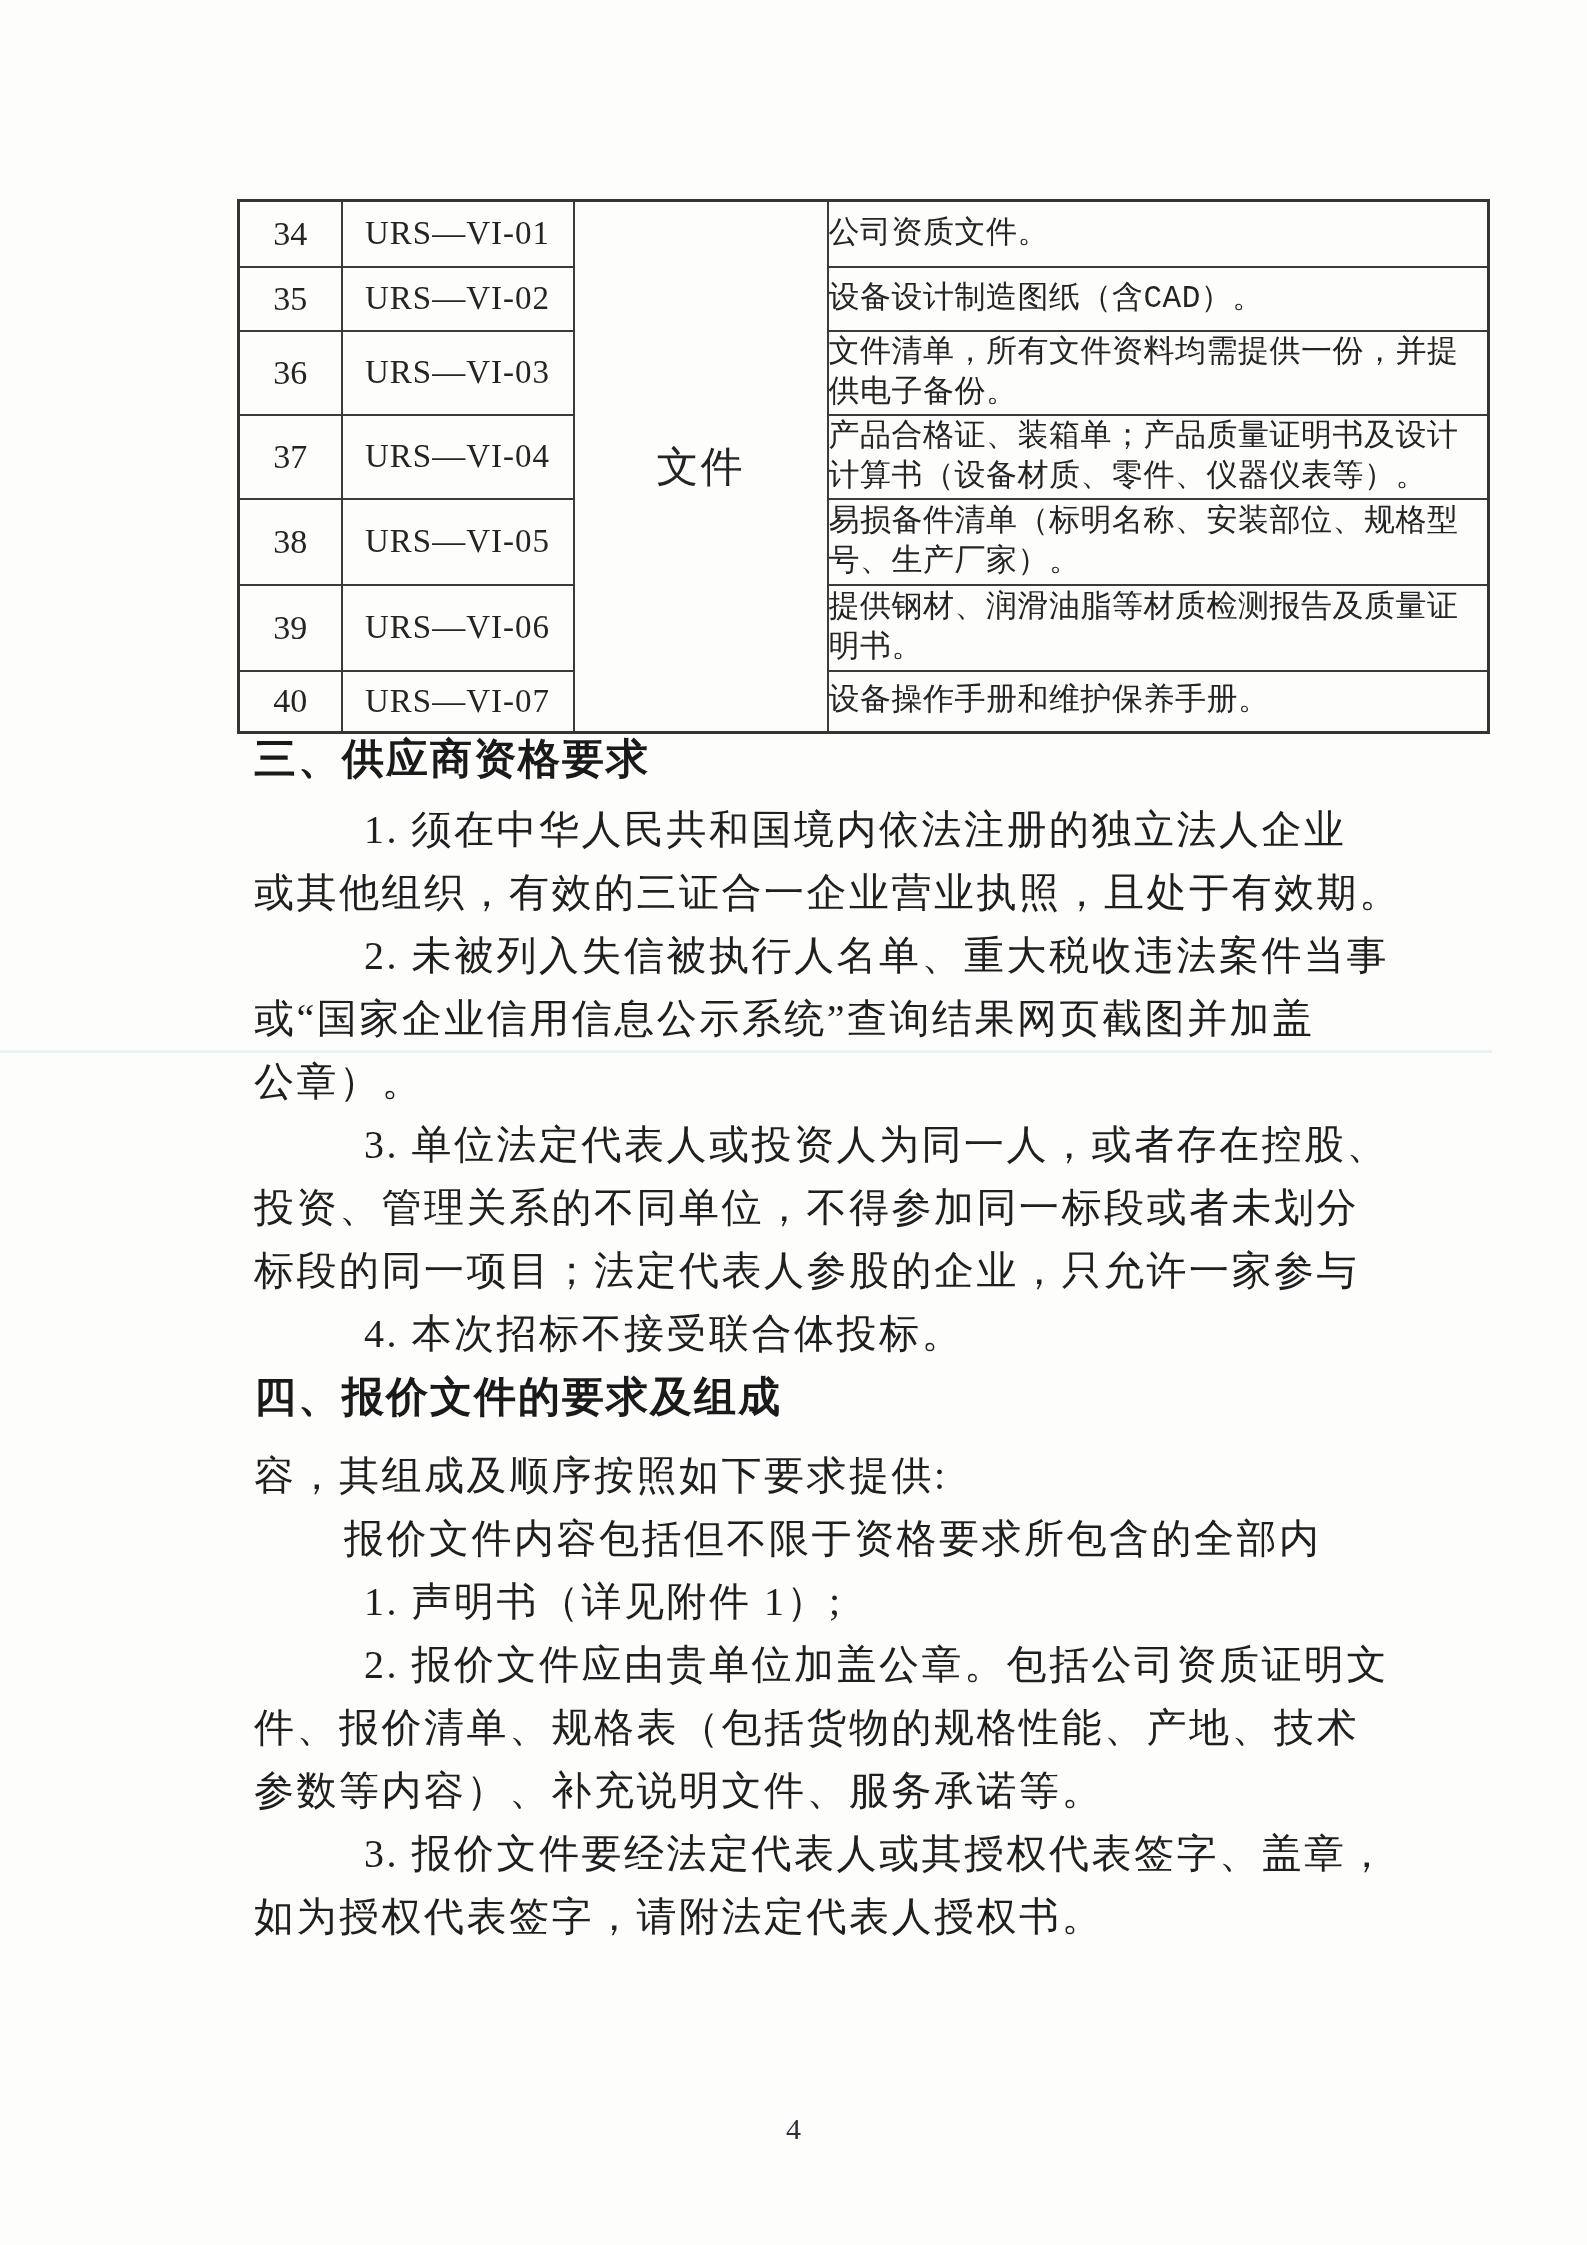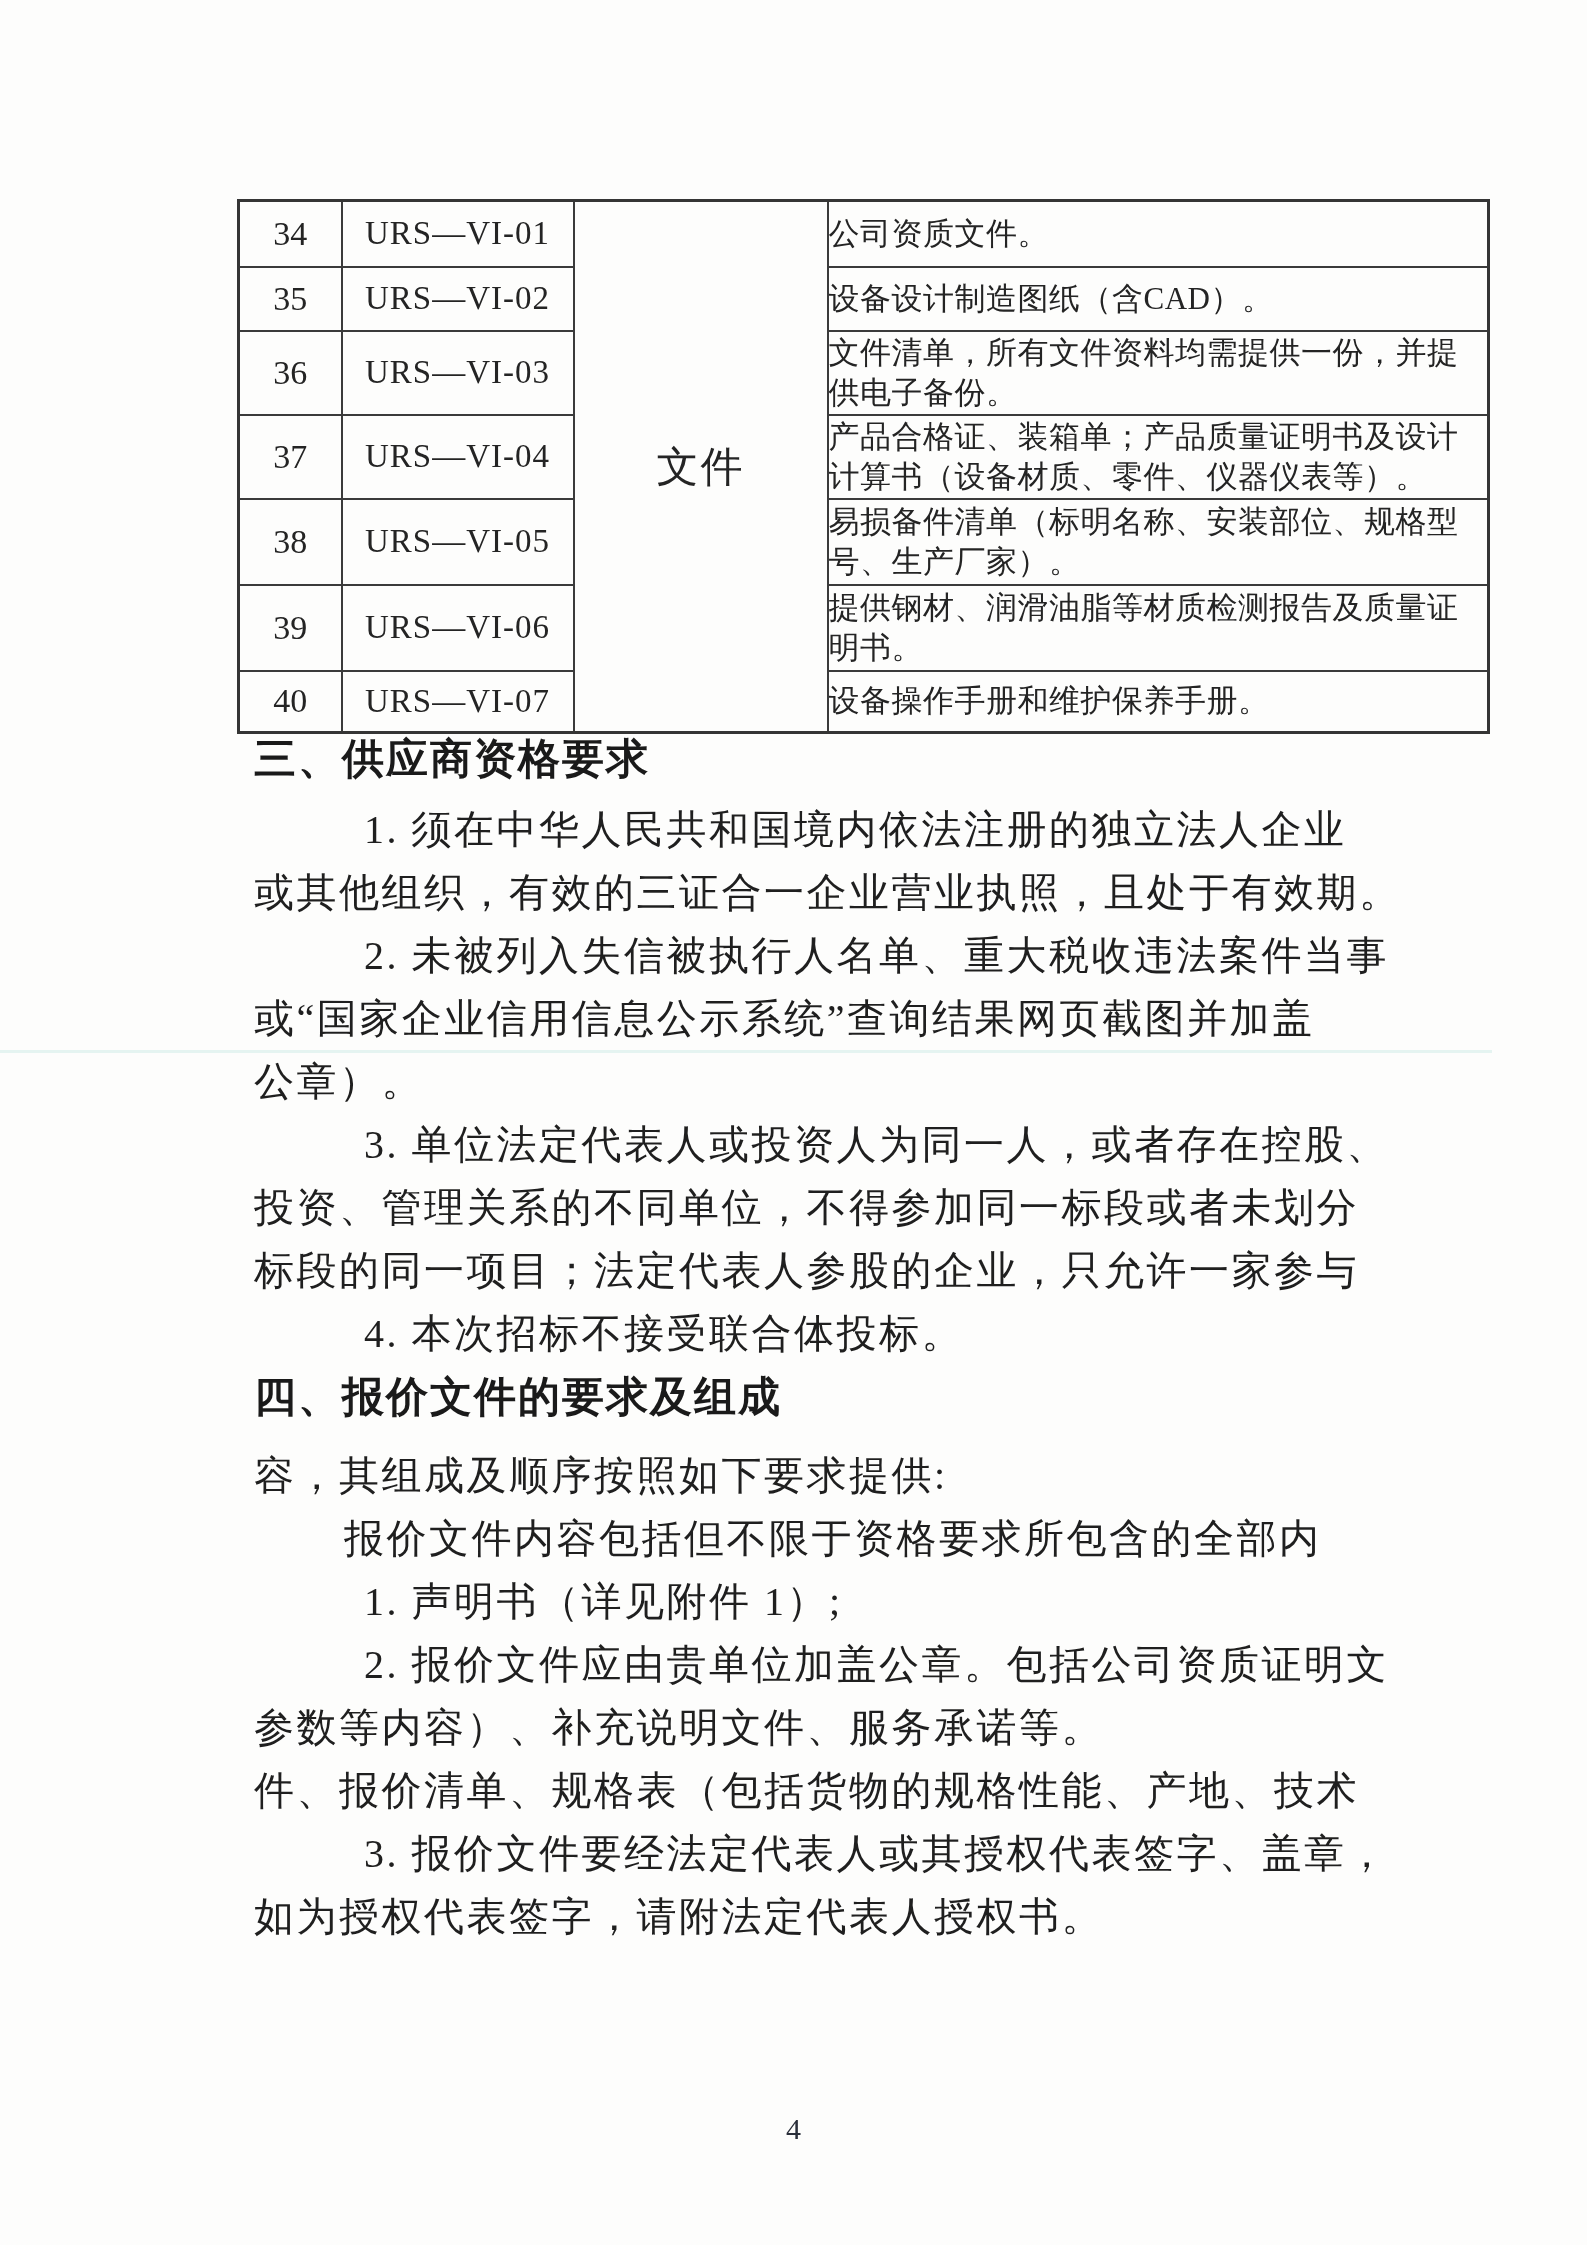--- a/index.html
+++ b/index.html
@@ -29,21 +29,21 @@
     vertical-align:middle;
     overflow:hidden;
   }
   .spec-table{border:3px solid #353535;}
   .col-no{width:103px;}
   .col-code{width:232px;}
   .col-cat{width:254px;}
   .cell-no{text-align:center;font-size:34px;border-radius:14px;}
   .cell-code{text-align:center;font-size:33px;letter-spacing:1px;white-space:nowrap;}
   .cell-cat{text-align:center;font-size:42px;letter-spacing:2px;}
-  .cell-desc{padding:4px 6px 4px 12px;}
+  .cell-desc{padding:4px 6px 4px 12px;font-family:Liberation Mono, monospace;}
   .desc-line{font-size:31px;line-height:40px;white-space:nowrap;letter-spacing:0.5px;}
   tr.r1{height:66px;} tr.r2{height:64px;}
   tr.r3{height:84px;} tr.r4{height:84px;margin-left:48px;}
   tr.r5{height:86px;} tr.r6{height:86px;}
   tr.r7{height:62px;}
   
   .textblock{
     position:absolute;left:254px;top:727px;width:1240px;
   }
   .tline{
@@ -145,21 +145,21 @@
     <div class="tline">公章）。</div>
     <div class="tline ind">3. 单位法定代表人或投资人为同一人，或者存在控股、</div>
     <div class="tline">投资、管理关系的不同单位，不得参加同一标段或者未划分</div>
     <div class="tline">标段的同一项目；法定代表人参股的企业，只允许一家参与</div>
     <div class="tline ind">4. 本次招标不接受联合体投标。</div>
     <div class="tline h h2">四、报价文件的要求及组成</div>
     <div class="tline">容，其组成及顺序按照如下要求提供:</div>
     <div class="tline ind2">报价文件内容包括但不限于资格要求所包含的全部内</div>
     <div class="tline ind">1. 声明书（详见附件 1）;</div>
     <div class="tline ind">2. 报价文件应由贵单位加盖公章。包括公司资质证明文</div>
+    <div class="tline">件、报价清单、规格表（包括货物的规格性能、产地、技术</div>
     <div class="tline">参数等内容）、补充说明文件、服务承诺等。</div>
-    <div class="tline">件、报价清单、规格表（包括货物的规格性能、产地、技术</div>
     <div class="tline ind">3. 报价文件要经法定代表人或其授权代表签字、盖章，</div>
     <div class="tline">如为授权代表签字，请附法定代表人授权书。</div>
   </div>
 
   <div class="pageno">4</div>
 
 </div>
 
 </body></html>

